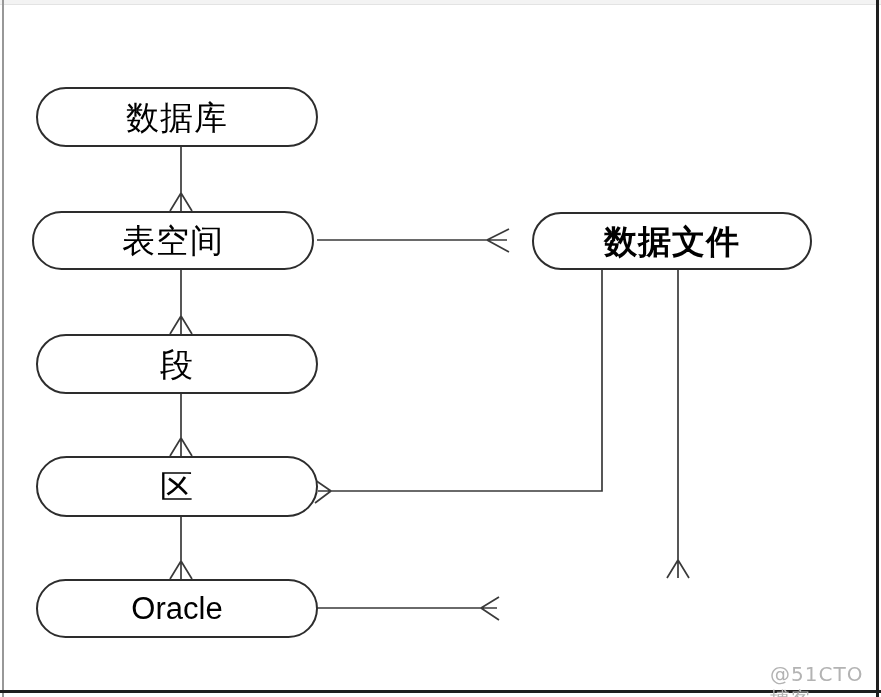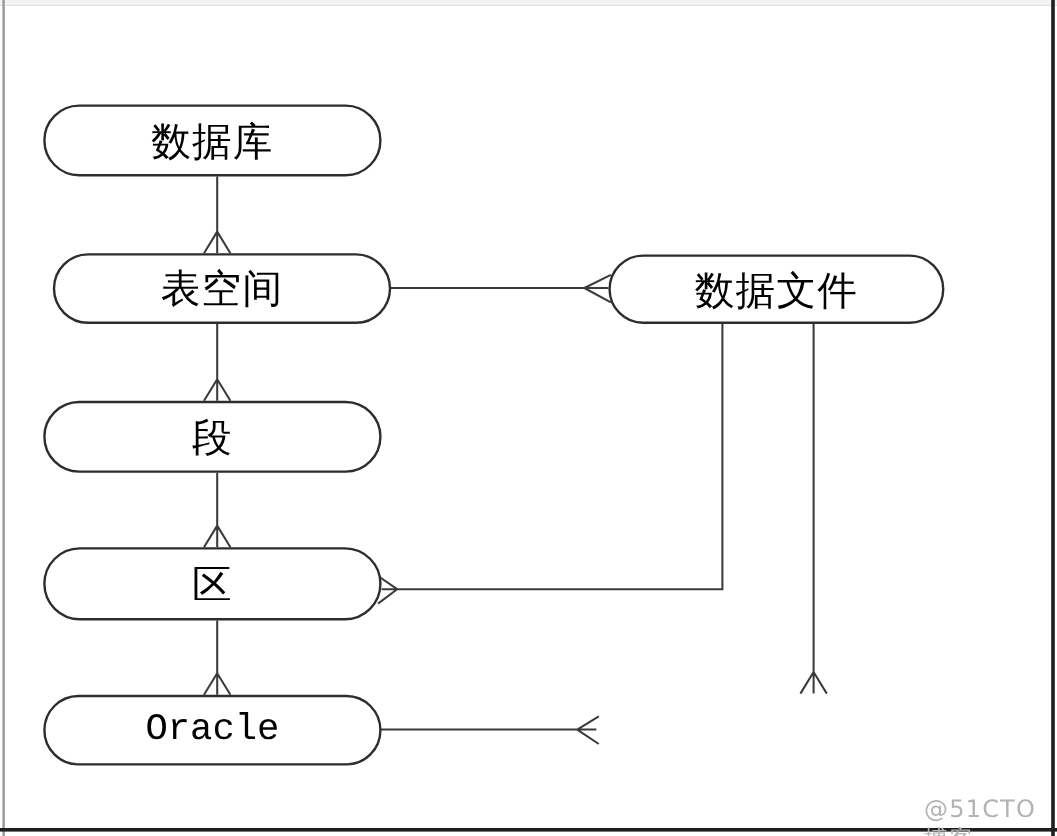--- a/index.html
+++ b/index.html
@@ -14,27 +14,27 @@
   .edges{position:absolute;left:0;top:0;z-index:1;}
   .edges path{stroke:#3a3a3a;stroke-width:1.7;fill:none;stroke-linecap:butt;}
   .node{
     position:absolute;z-index:2;box-sizing:border-box;background:#ffffff;
     border:2px solid #2d2d2d;border-radius:999px;
     display:flex;align-items:center;justify-content:center;
     font-size:33px;color:#000000;letter-spacing:1px;line-height:1;
     white-space:nowrap;
   }
   .n-database  {left:36px; top:87px;  width:282px;height:60px;}
-  .n-tablespace{left:44px; top:211px; width:282px;height:59px;}
+  .n-tablespace{left:32px; top:211px; width:282px;height:59px;}
   .n-segment   {left:36px; top:334px; width:282px;height:60px;}
   .n-extent    {left:36px; top:456px; width:282px;height:61px;}
   .n-oracleblk {left:36px; top:579px; width:282px;height:59px;}
-  .n-datafile  {left:507px;top:212px; width:280px;height:58px;}
+  .n-datafile  {left:532px;top:212px; width:280px;height:58px;font-weight:bold;}
   .n-osblock   {left:497px;top:578px; width:340px;height:62px;}
-  .serif-part{font-family:Liberation Mono, monospace;font-size:31px;letter-spacing:0;}
+  .serif-part{font-family:Liberation Sans, sans-serif;font-size:31px;letter-spacing:0;}
   .watermark{
     position:absolute;left:770px;top:662px;z-index:3;
     font-size:20px;color:#b3b3b3;letter-spacing:1px;
   }
 </style>
 </head>
 <body>
 
 <div class="canvas">
 

